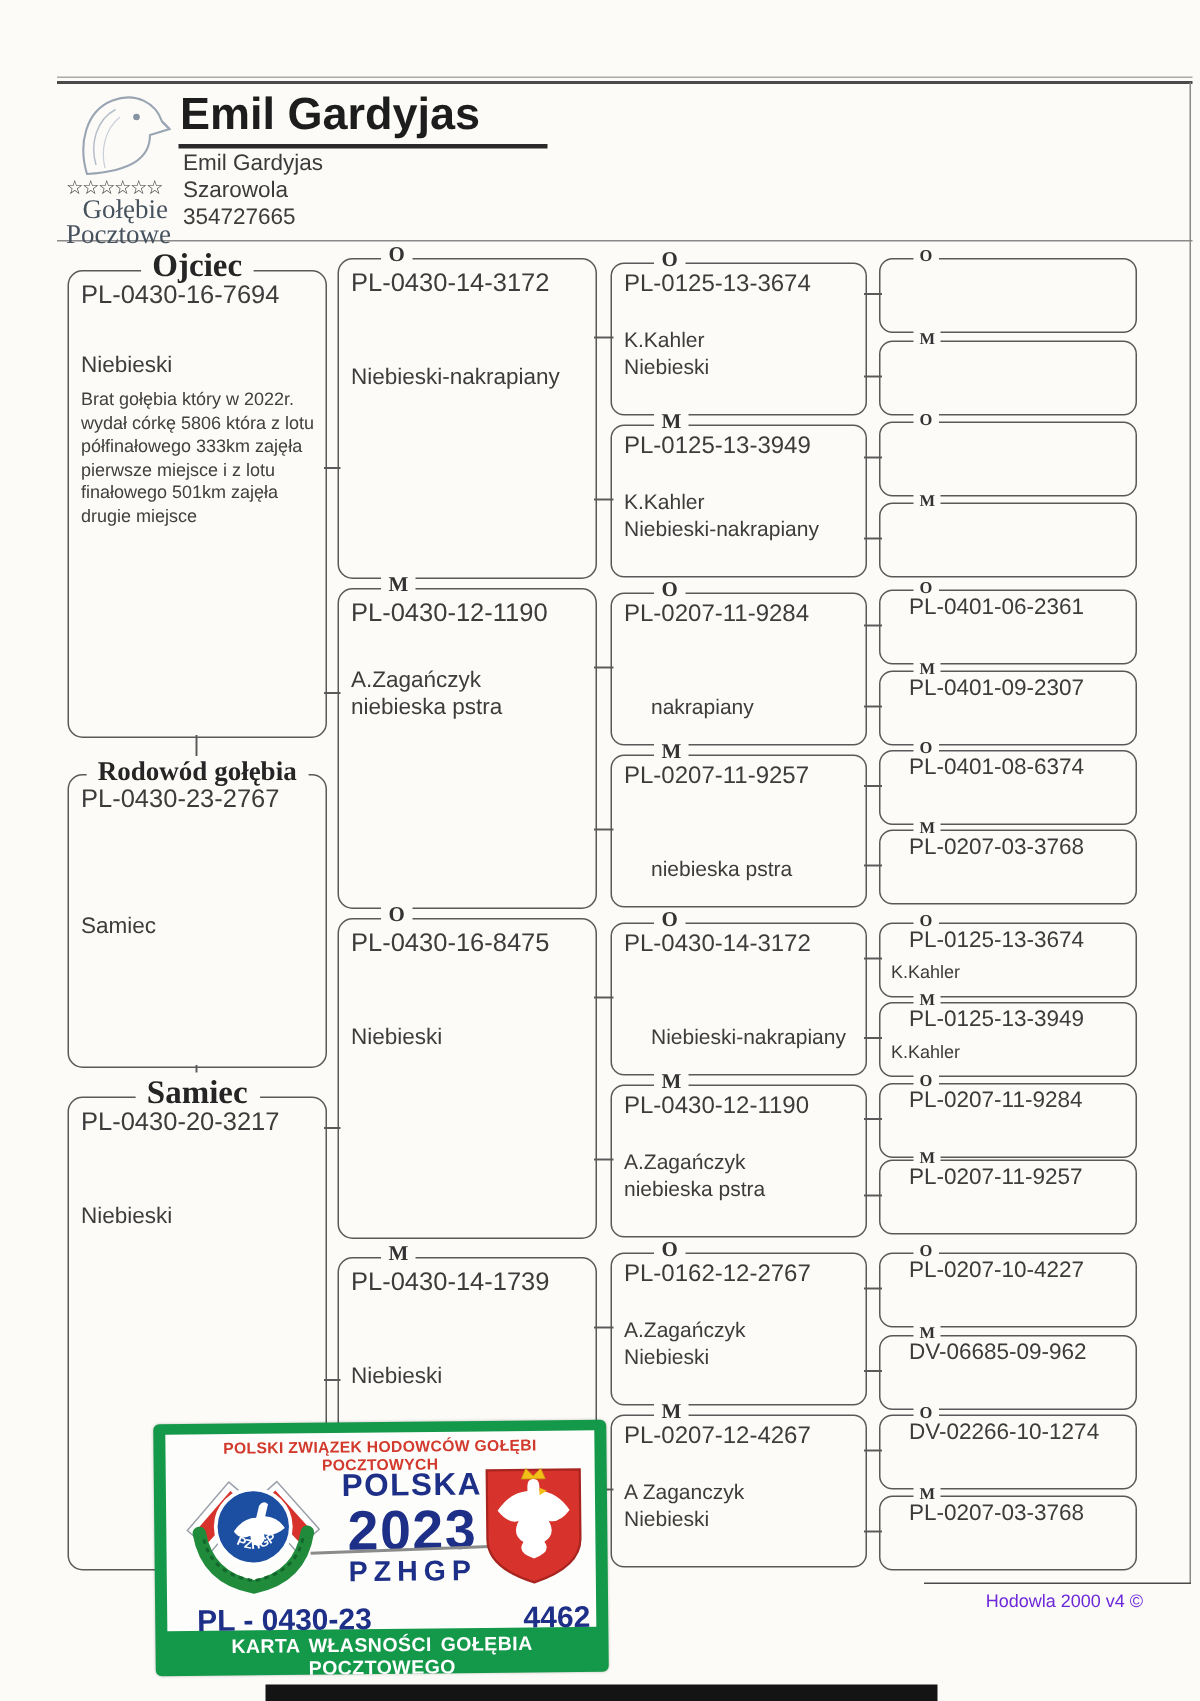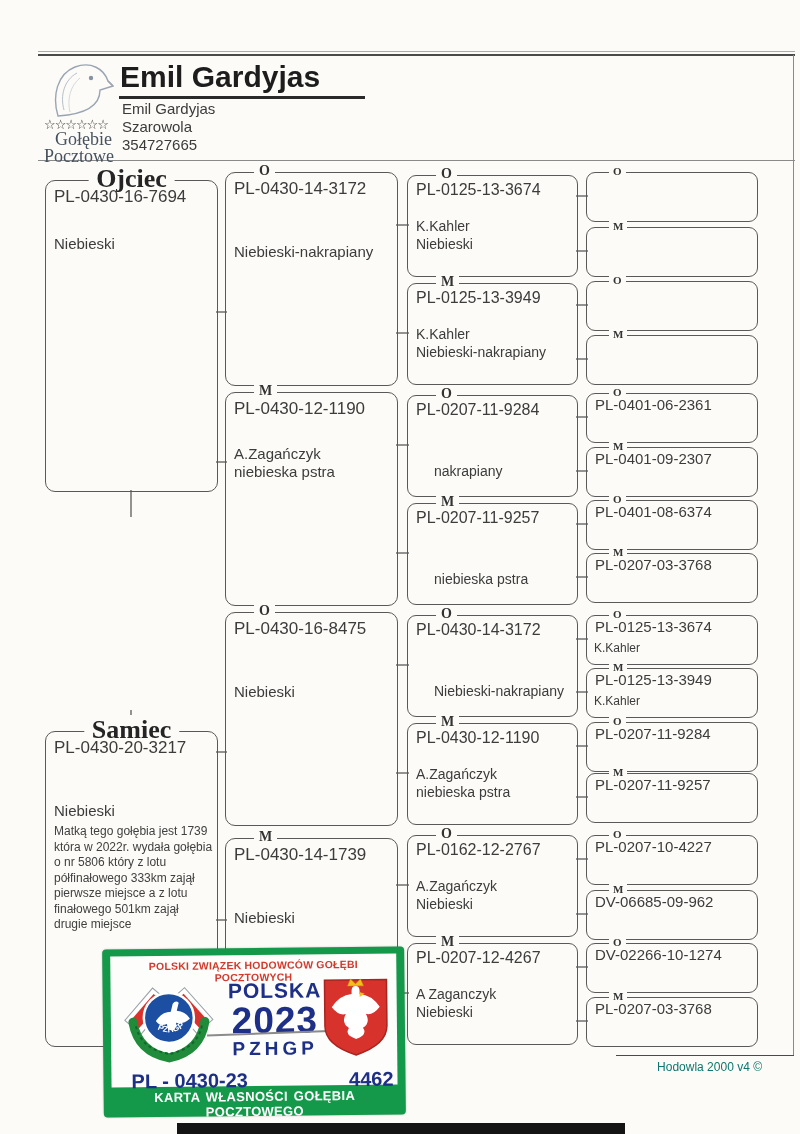--- a/index.html
+++ b/index.html
@@ -20,30 +20,30 @@
   .logoline{font-weight:normal;font-size:18px;color:#47525f;}
 
   
   .pbox{position:absolute;border:1.4px solid #595959;border-radius:10px;}
   .c1{left:45px;width:171px;}
   .c2{left:225px;width:171px;}
   .c3{left:407px;width:169px;border-radius:9px;}
   .c4{left:586px;width:170px;border-radius:9px;}
   .g2{height:212px;} .g3{height:100px;} .g4{height:48px;}
   .box-label{position:absolute;top:-17px;left:50%;transform:translateX(-50%);
-             background:#fcfbf7;padding:0 8px;font-weight:bold;font-size:26px;
+             background:#fcfbf7;padding:0 8px;font-weight:bold;font-size:22px;
              color:#252525;white-space:nowrap;}
   .box-label.small{font-size:18px;top:-13px;}
   .om{position:absolute;top:-10px;left:28px;background:#fcfbf7;padding:0 5px;
       font-family:"Liberation Serif","DejaVu Serif",serif;font-weight:bold;
       font-size:14px;color:#333;}
   .c4 .om{font-size:11px;top:-8px;left:22px;padding:0 4px;}
   .ring{position:absolute;top:6px;left:8px;font-size:17px;color:#3c3c3c;white-space:nowrap;}
   .c3 .ring{top:5px;font-size:16px;}
-  .c4 .ring{top:2px;left:8px;font-size:15px;}
+  .c4 .ring{top:2px;left:19px;font-size:15px;}
   .breeder{position:absolute;left:8px;font-size:15px;color:#3c3c3c;}
   .c2 .breeder{top:52px;}
   .c3 .breeder{top:42px;font-size:14px;}
   .c4 .breeder{top:25px;left:7px;font-size:12px;}
   .colr{position:absolute;left:8px;font-size:15px;color:#3c3c3c;}
   .c2 .colr{top:70px;}
   .c3 .colr{top:60px;font-size:14px;}
   .c3 .colr.lone{top:67px;margin-left:18px;}
   .note{position:absolute;left:8px;right:4px;font-size:12px;line-height:15.5px;color:#404040;}
 
@@ -59,21 +59,21 @@
   .ctr .l3{font-size:19px;font-weight:bold;letter-spacing:4px;}
   .strike{position:absolute;left:96px;top:77px;width:150px;height:2px;background:#8b8b8b;
           transform:rotate(-1.5deg);}
   .ringrow{position:absolute;left:8px;top:113px;width:286px;height:25px;display:flex;
            justify-content:space-between;align-items:center;padding:0 12px;box-sizing:border-box;
            color:#1e2f87;font-weight:bold;font-size:20px;}
   .band{position:absolute;left:0;top:141px;width:100%;text-align:center;color:#fff;
         font-weight:bold;font-size:13px;letter-spacing:.3px;word-spacing:2px;}
 
   .footerline{left:616px;top:1055px;width:178px;height:1px;background:#4a4a4a;}
-  .credit{left:560px;top:1060px;width:202px;text-align:right;font-size:12px;color:#0f766e;}
+  .credit{left:560px;top:1060px;width:202px;text-align:right;font-size:12px;color:#6d28d9;}
   .scanbar{left:177px;top:1123px;width:448px;height:11px;background:#141414;}
 </style>
 </head>
 <body>
 
 <div id="page">
 
   <div class="abs topline1"></div>
   <div class="abs topline2"></div>
   <div class="abs headerline"></div>
@@ -129,26 +129,31 @@
         <line x1="576" y1="914" x2="588" y2="914"></line>
       <line x1="576" y1="967" x2="588" y2="967"></line>
         <line x1="576" y1="1021" x2="588" y2="1021"></line>
     </g>
   </svg>
 
   <div class="pbox c1" style="top:180px;height:310px">
     <span class="box-label serif">Ojciec</span>
     <div class="ring">PL-0430-16-7694</div>
     <div class="colr" style="top:54px">Niebieski</div>
+    <div class="note" style="top:78px">Brat gołębia który w 2022r. wydał córkę 5806 która z lotu półfinałowego 333km zajęła pierwsze miejsce i z lotu finałowego 501km zajęła drugie miejsce</div>
+  </div>
+  <div class="pbox c1" style="top:516px;height:194px">
+    <span class="box-label small serif">Rodowód gołębia</span>
+    <div class="ring">PL-0430-23-2767</div>
+    <div class="colr" style="top:92px">Samiec</div>
   </div>
   <div class="pbox c1" style="top:731px;height:314px">
     <span class="box-label serif">Samiec</span>
     <div class="ring">PL-0430-20-3217</div>
     <div class="colr" style="top:70px">Niebieski</div>
-    <div class="note" style="top:92px">Matką tego gołębia jest 1739 która w 2022r. wydała gołębia o nr 5806 który z lotu półfinałowego 333km zajął pierwsze miejsce a z lotu finałowego 501km zajął drugie miejsce</div>
   </div>
 
   <div class="pbox c2 g2" style="top:172px">
     <span class="om">O</span>
     <div class="ring">PL-0430-14-3172</div>
     <div class="colr">Niebieski-nakrapiany</div>
   </div>
   <div class="pbox c2 g2" style="top:392px">
     <span class="om">M</span>
     <div class="ring">PL-0430-12-1190</div>

